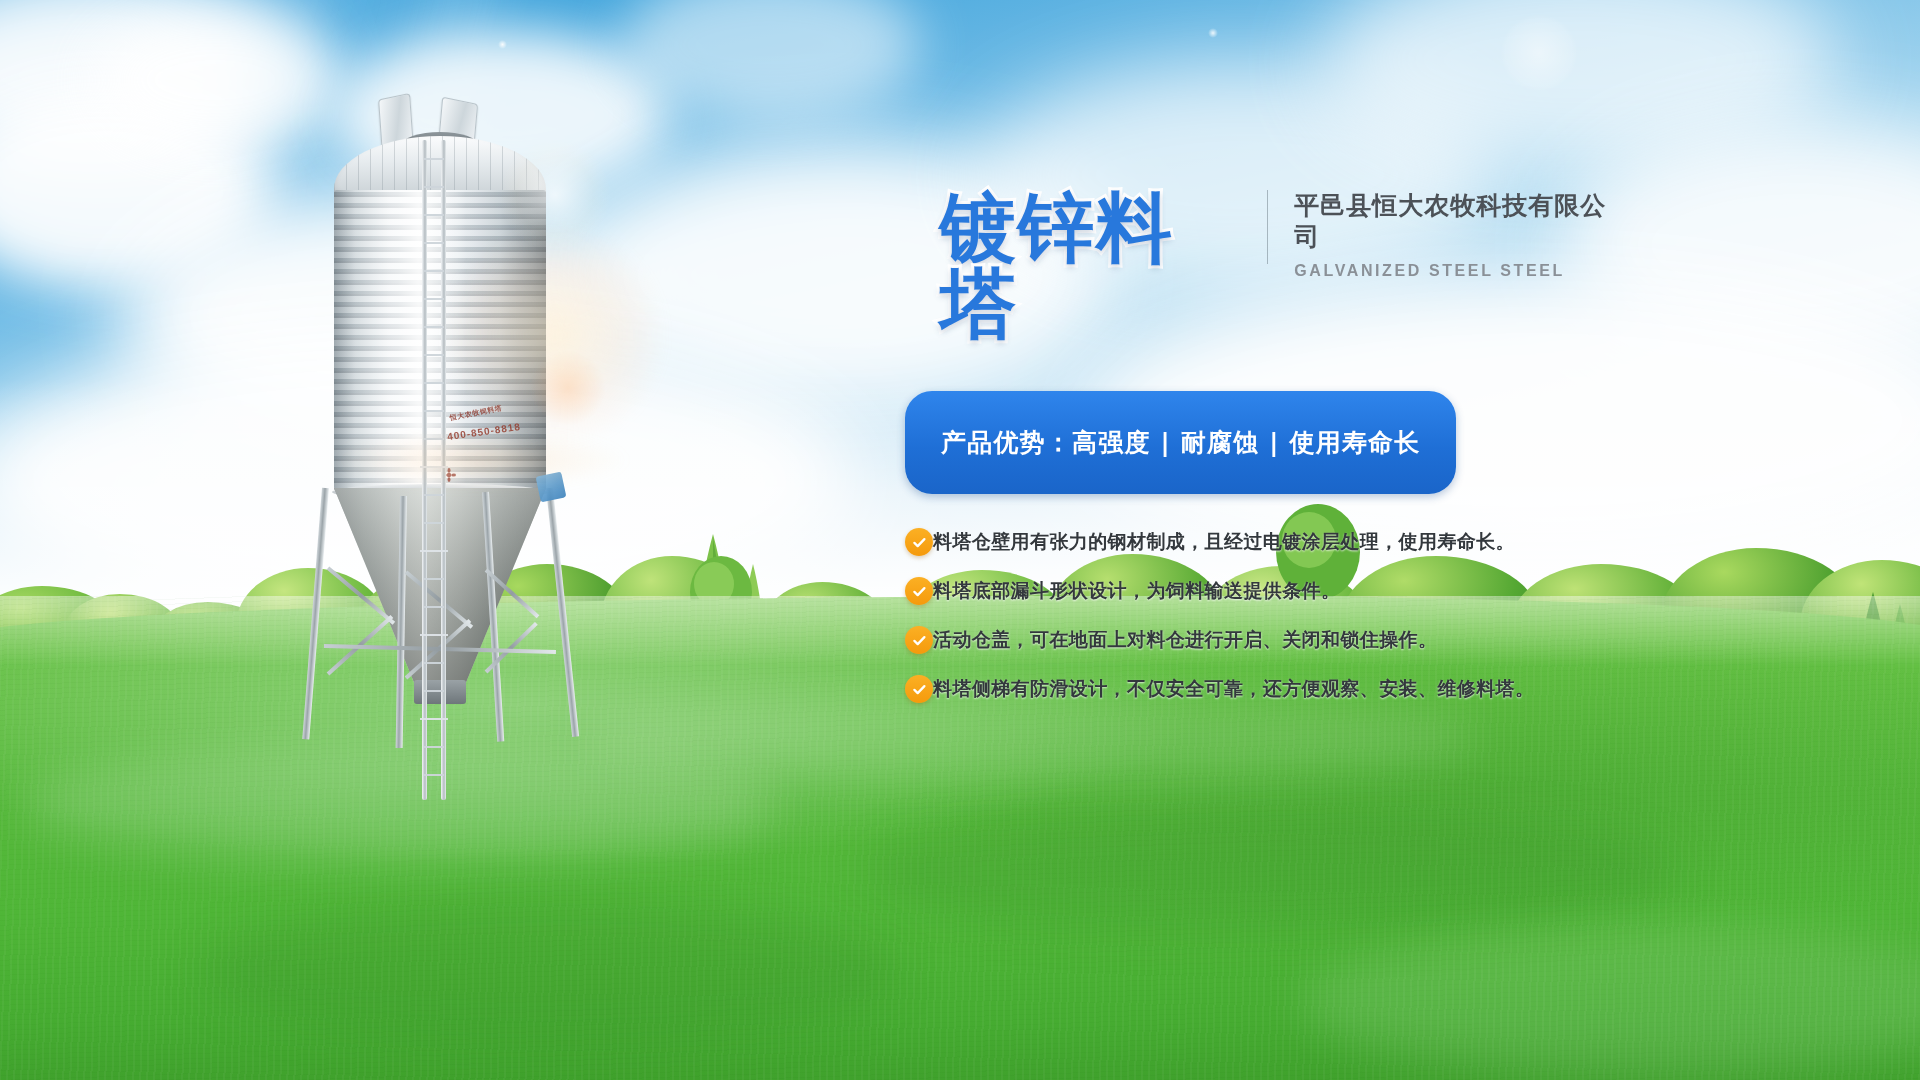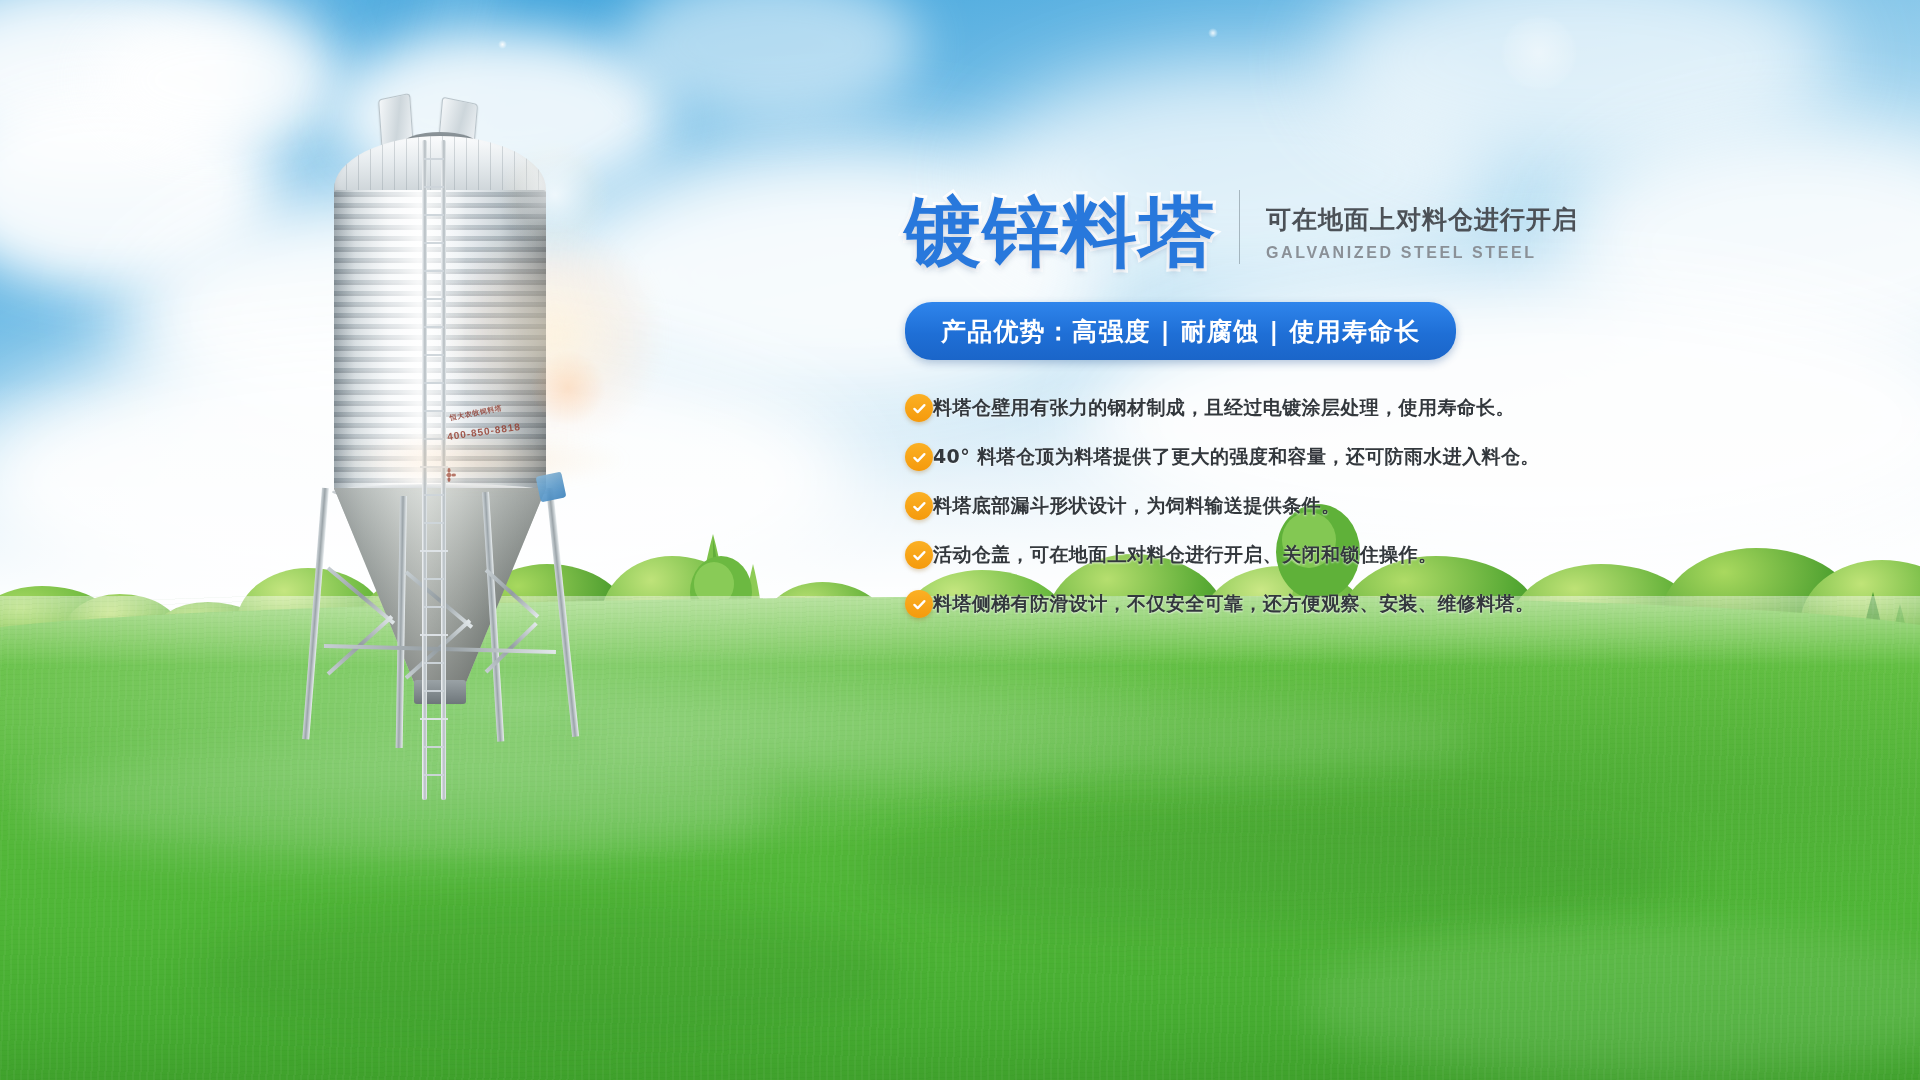--- a/index.html
+++ b/index.html
@@ -102,33 +102,33 @@
   .lad-rail{position:absolute;top:0;width:5px;height:100%;
         background:linear-gradient(90deg,#f2f5f7,#b3bbc0 60%,#e8edef);border-radius:2px;}
   .rung{position:absolute;left:2px;width:20px;height:2px;background:rgba(205,213,218,.95);}
   .cage{position:absolute;left:-2px;width:28px;height:2px;background:rgba(222,228,232,.95);}
 
   .flare{position:absolute;border-radius:50%;pointer-events:none;}
 
   
   .panel{position:absolute;left:905px;top:190px;width:720px;}
 
-  .titlerow{display:flex;align-items:flex-end;gap:22px;}
+  .titlerow{display:flex;gap:22px;margin-left:35px;}
   .maintitle{font-size:76px;font-weight:700;color:#2878dc;line-height:1;letter-spacing:2px;
         -webkit-text-stroke:6px #ffffff;paint-order:stroke fill;
         text-shadow:0 3px 6px rgba(60,90,130,.28);
         font-family:"DejaVu Sans","Liberation Sans",sans-serif;}
   .divider{width:1px;height:74px;background:rgba(95,110,120,.45);margin:0 4px 6px 0;}
   .brandblock{padding-bottom:8px;}
   .company{font-size:25px;font-weight:700;color:#4c5157;letter-spacing:1px;line-height:1.25;
         font-family:"DejaVu Sans","Liberation Sans",sans-serif;}
   .subtitle{margin-top:9px;font-size:16px;font-weight:700;color:#8a9097;letter-spacing:2.6px;}
 
-  .pill{margin-top:32px;display:inline-flex;align-items:center;justify-content:center;
-        height:58px;padding:0 36px;border-radius:27px;
+  .pill{margin-top:49px;display:inline-flex;align-items:center;justify-content:center;
+        height:71px;padding:16px 36px;border-radius:27px;
         background:linear-gradient(180deg,#2f85ec 0%,#1f6fd6 55%,#1a65c9 100%);
         box-shadow:0 3px 9px rgba(20,70,140,.30);
         color:#ffffff;font-size:25px;font-weight:700;letter-spacing:1.2px;white-space:nowrap;
         font-family:"DejaVu Sans","Liberation Sans",sans-serif;}
 
   .features{margin-top:34px;}
   .feat{display:flex;align-items:center;margin-bottom:21px;}
   .check{flex:0 0 auto;width:28px;height:28px;border-radius:50%;
         background:linear-gradient(180deg,#fbb024,#f59a0c);
         box-shadow:0 2px 4px rgba(150,95,0,.28);
@@ -312,46 +312,38 @@
       background:radial-gradient(circle,rgba(255,180,120,.30),rgba(255,180,120,0) 70%);"></div>
   <div class="flare" style="left:330px;top:430px;width:300px;height:60px;
       background:radial-gradient(ellipse,rgba(255,205,150,.28),rgba(255,205,150,0) 70%);filter:blur(6px);"></div>
 
   <div class="panel">
 
     <div class="titlerow">
       <div class="maintitle">镀锌料塔</div>
       <div class="divider"></div>
       <div class="brandblock">
-        <div class="company">可在地面上对料仓进行开启</div>
+        <div class="company">平邑县恒大农牧科技有限公司</div>
         <div class="subtitle">GALVANIZED STEEL STEEL</div>
       </div>
     </div>
 
     <div class="pill">产品优势：高强度 | 耐腐蚀 | 使用寿命长</div>
 
     <div class="features">
 
       <div class="feat">
         <span class="check">
           <svg width="17" height="17" viewBox="0 0 17 17">
               <path d="M3.4 8.9 L6.7 12.1 L13.4 5.1" fill="none" stroke="#ffffff" stroke-width="2.3" stroke-linecap="round" stroke-linejoin="round"></path>
             </svg>
         </span>
         <span class="feattext">料塔仓壁用有张力的钢材制成，且经过电镀涂层处理，使用寿命长。</span>
       </div>
 
-      <div class="feat">
-        <span class="check">
-          <svg width="17" height="17" viewBox="0 0 17 17">
-              <path d="M3.4 8.9 L6.7 12.1 L13.4 5.1" fill="none" stroke="#ffffff" stroke-width="2.3" stroke-linecap="round" stroke-linejoin="round"></path>
-            </svg>
-        </span>
-        <span class="feattext">40° 料塔仓顶为料塔提供了更大的强度和容量，还可防雨水进入料仓。</span>
-      </div>
 
       <div class="feat">
         <span class="check">
           <svg width="17" height="17" viewBox="0 0 17 17">
               <path d="M3.4 8.9 L6.7 12.1 L13.4 5.1" fill="none" stroke="#ffffff" stroke-width="2.3" stroke-linecap="round" stroke-linejoin="round"></path>
             </svg>
         </span>
         <span class="feattext">料塔底部漏斗形状设计，为饲料输送提供条件。</span>
       </div>
 

